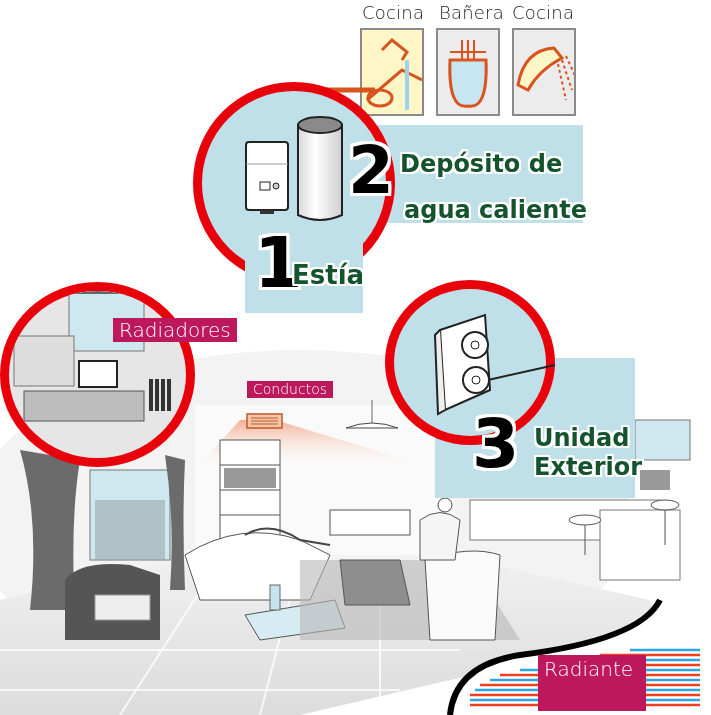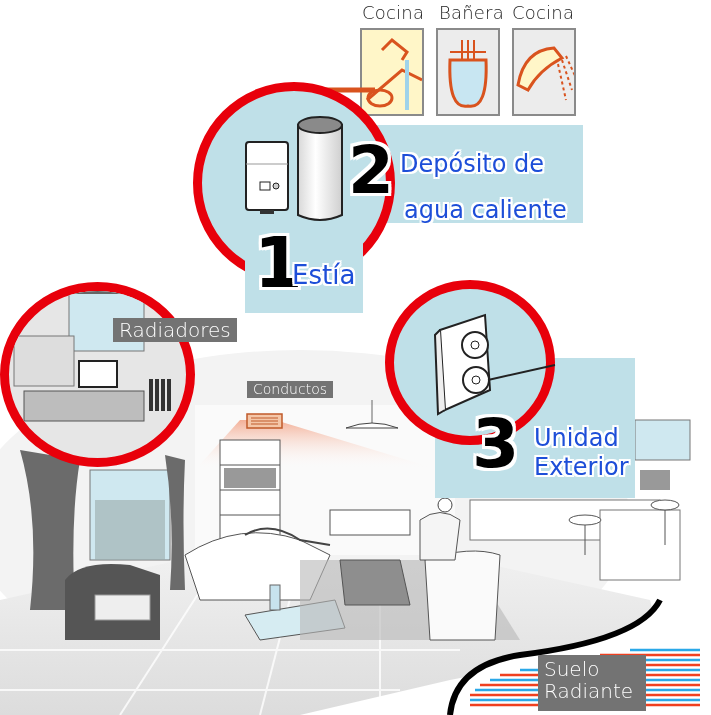--- a/index.html
+++ b/index.html
@@ -12,23 +12,23 @@
   .top-label { position:absolute; top:2px; font-size:18px; color:#222; font-weight:300; letter-spacing:0.2px; }
   .tile { position:absolute; top:28px; width:64px; height:88px; border:2px solid #8a8a8a; box-sizing:border-box; overflow:hidden; }
 
   .bluebox { position:absolute; background:#bfe0e8; }
   .ring { position:absolute; border-radius:50%; border:9px solid #e8000b; box-sizing:border-box; }
   .ring.fill { background:#bfe0e8; }
 
   .big-num { position:absolute; font-family:"DejaVu Sans", sans-serif; font-weight:bold; color:#000;
              text-shadow: 0 0 0 #fff, 3px 0 0 #fff, -3px 0 0 #fff, 0 3px 0 #fff, 0 -3px 0 #fff,
                           3px 3px 0 #fff, -3px -3px 0 #fff, 3px -3px 0 #fff, -3px 3px 0 #fff; line-height:1; }
-  .lbl { position:absolute; color:#1d4ed8; font-weight:400; line-height:1.05;
+  .lbl { position:absolute; color:#14532d; font-weight:700; line-height:1.05;
          text-shadow: 2px 0 0 #fff, -2px 0 0 #fff, 0 2px 0 #fff, 0 -2px 0 #fff, 2px 2px 0 #fff, -2px -2px 0 #fff, 2px -2px 0 #fff, -2px 2px 0 #fff; }
-  .tag { position:absolute; background:#737373; color:#fff; font-weight:300; line-height:1.1; padding:1px 6px; }
+  .tag { position:absolute; background:#be185d; color:#fff; font-weight:300; line-height:1.1; padding:1px 6px; }
 </style>
 </head>
 <body>
 
 <div class="scene">
 
   <svg class="abs" style="left:0;top:0" width="711" height="715">
     <defs>
       <linearGradient id="duct" x1="0" y1="0" x2="0" y2="1">
         <stop offset="0" stop-color="#f2a78c" stop-opacity="0.9"></stop>
@@ -210,17 +210,16 @@
     <circle cx="45" cy="35" r="4" fill="none" stroke="#222"></circle>
     <circle cx="46" cy="70" r="13" fill="#fff" stroke="#222" stroke-width="2"></circle>
     <circle cx="46" cy="70" r="4" fill="none" stroke="#222"></circle>
     <line x1="58" y1="70" x2="125" y2="55" stroke="#222" stroke-width="2"></line>
   </svg>
   <div class="big-num" style="left:472px;top:410px;font-size:68px">3</div>
   <div class="lbl" style="left:534px;top:426px;font-size:24px">Unidad</div>
   <div class="lbl" style="left:534px;top:455px;font-size:24px">Exterior</div>
 
   <div class="tag" style="left:538px;top:655px;font-size:20px;width:96px;height:50px;padding:3px 6px">
-    <div>Suelo</div>
     <div>Radiante</div>
   </div>
 
 </div>
 
 </body></html>

